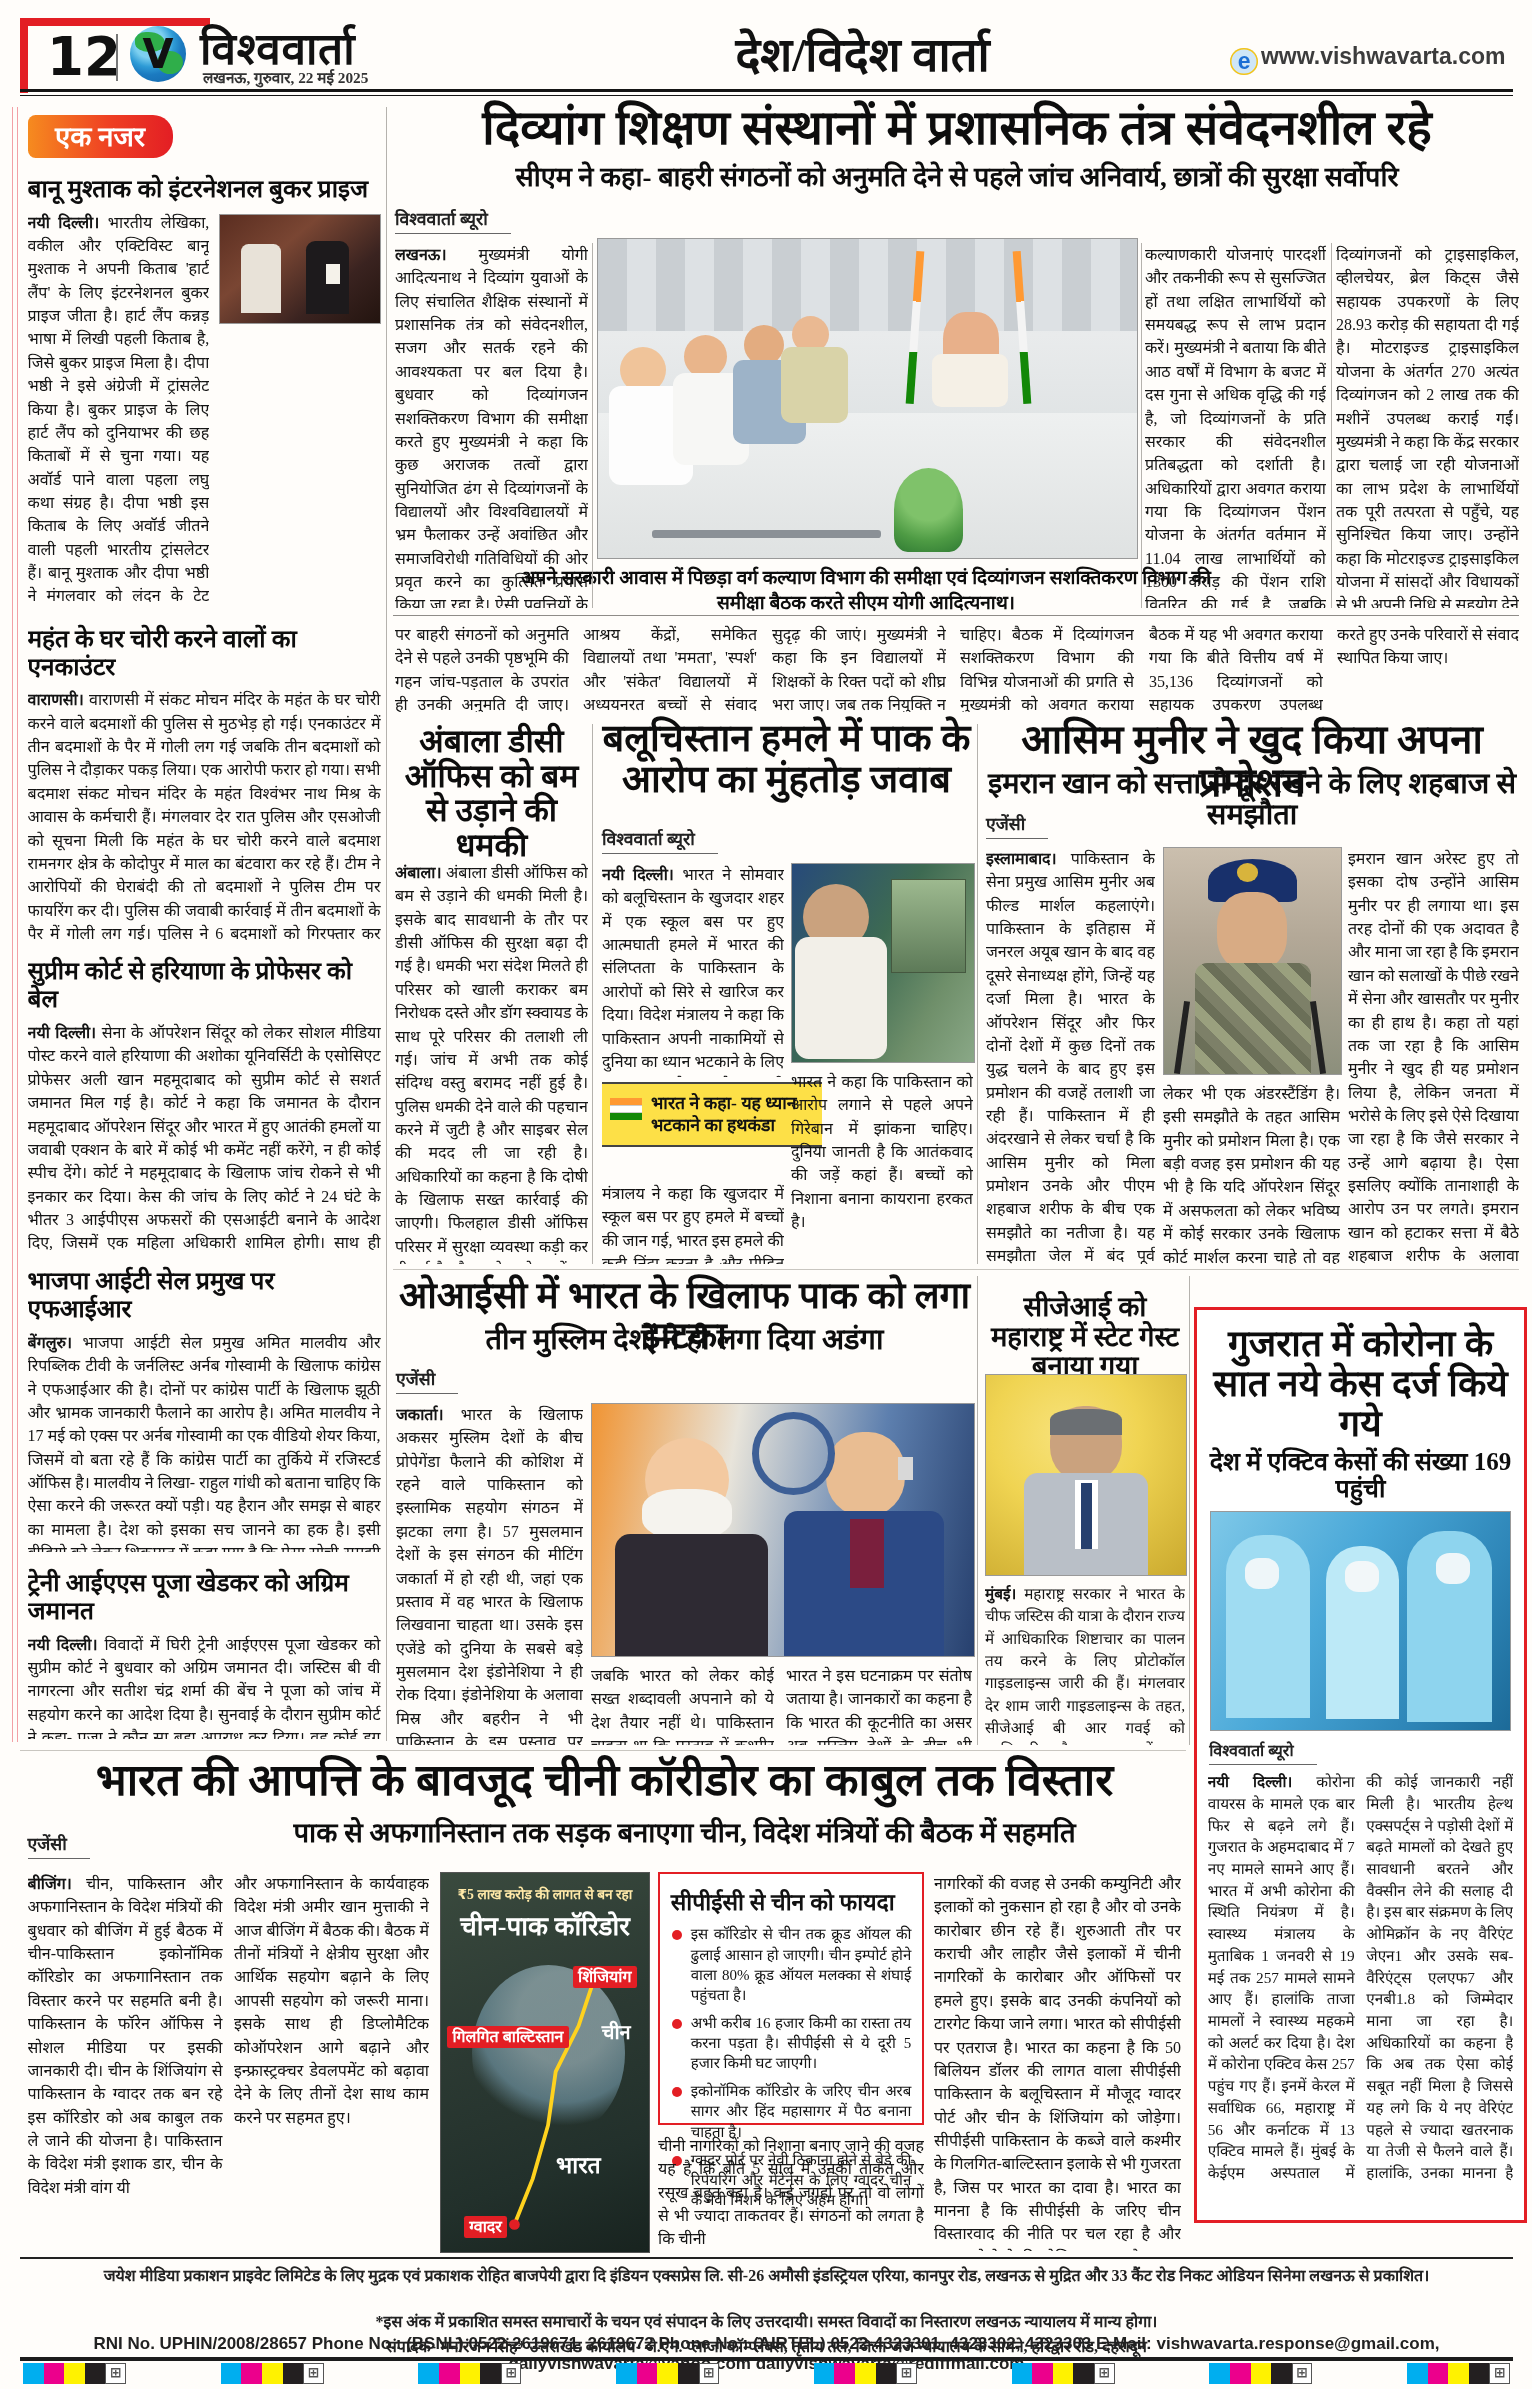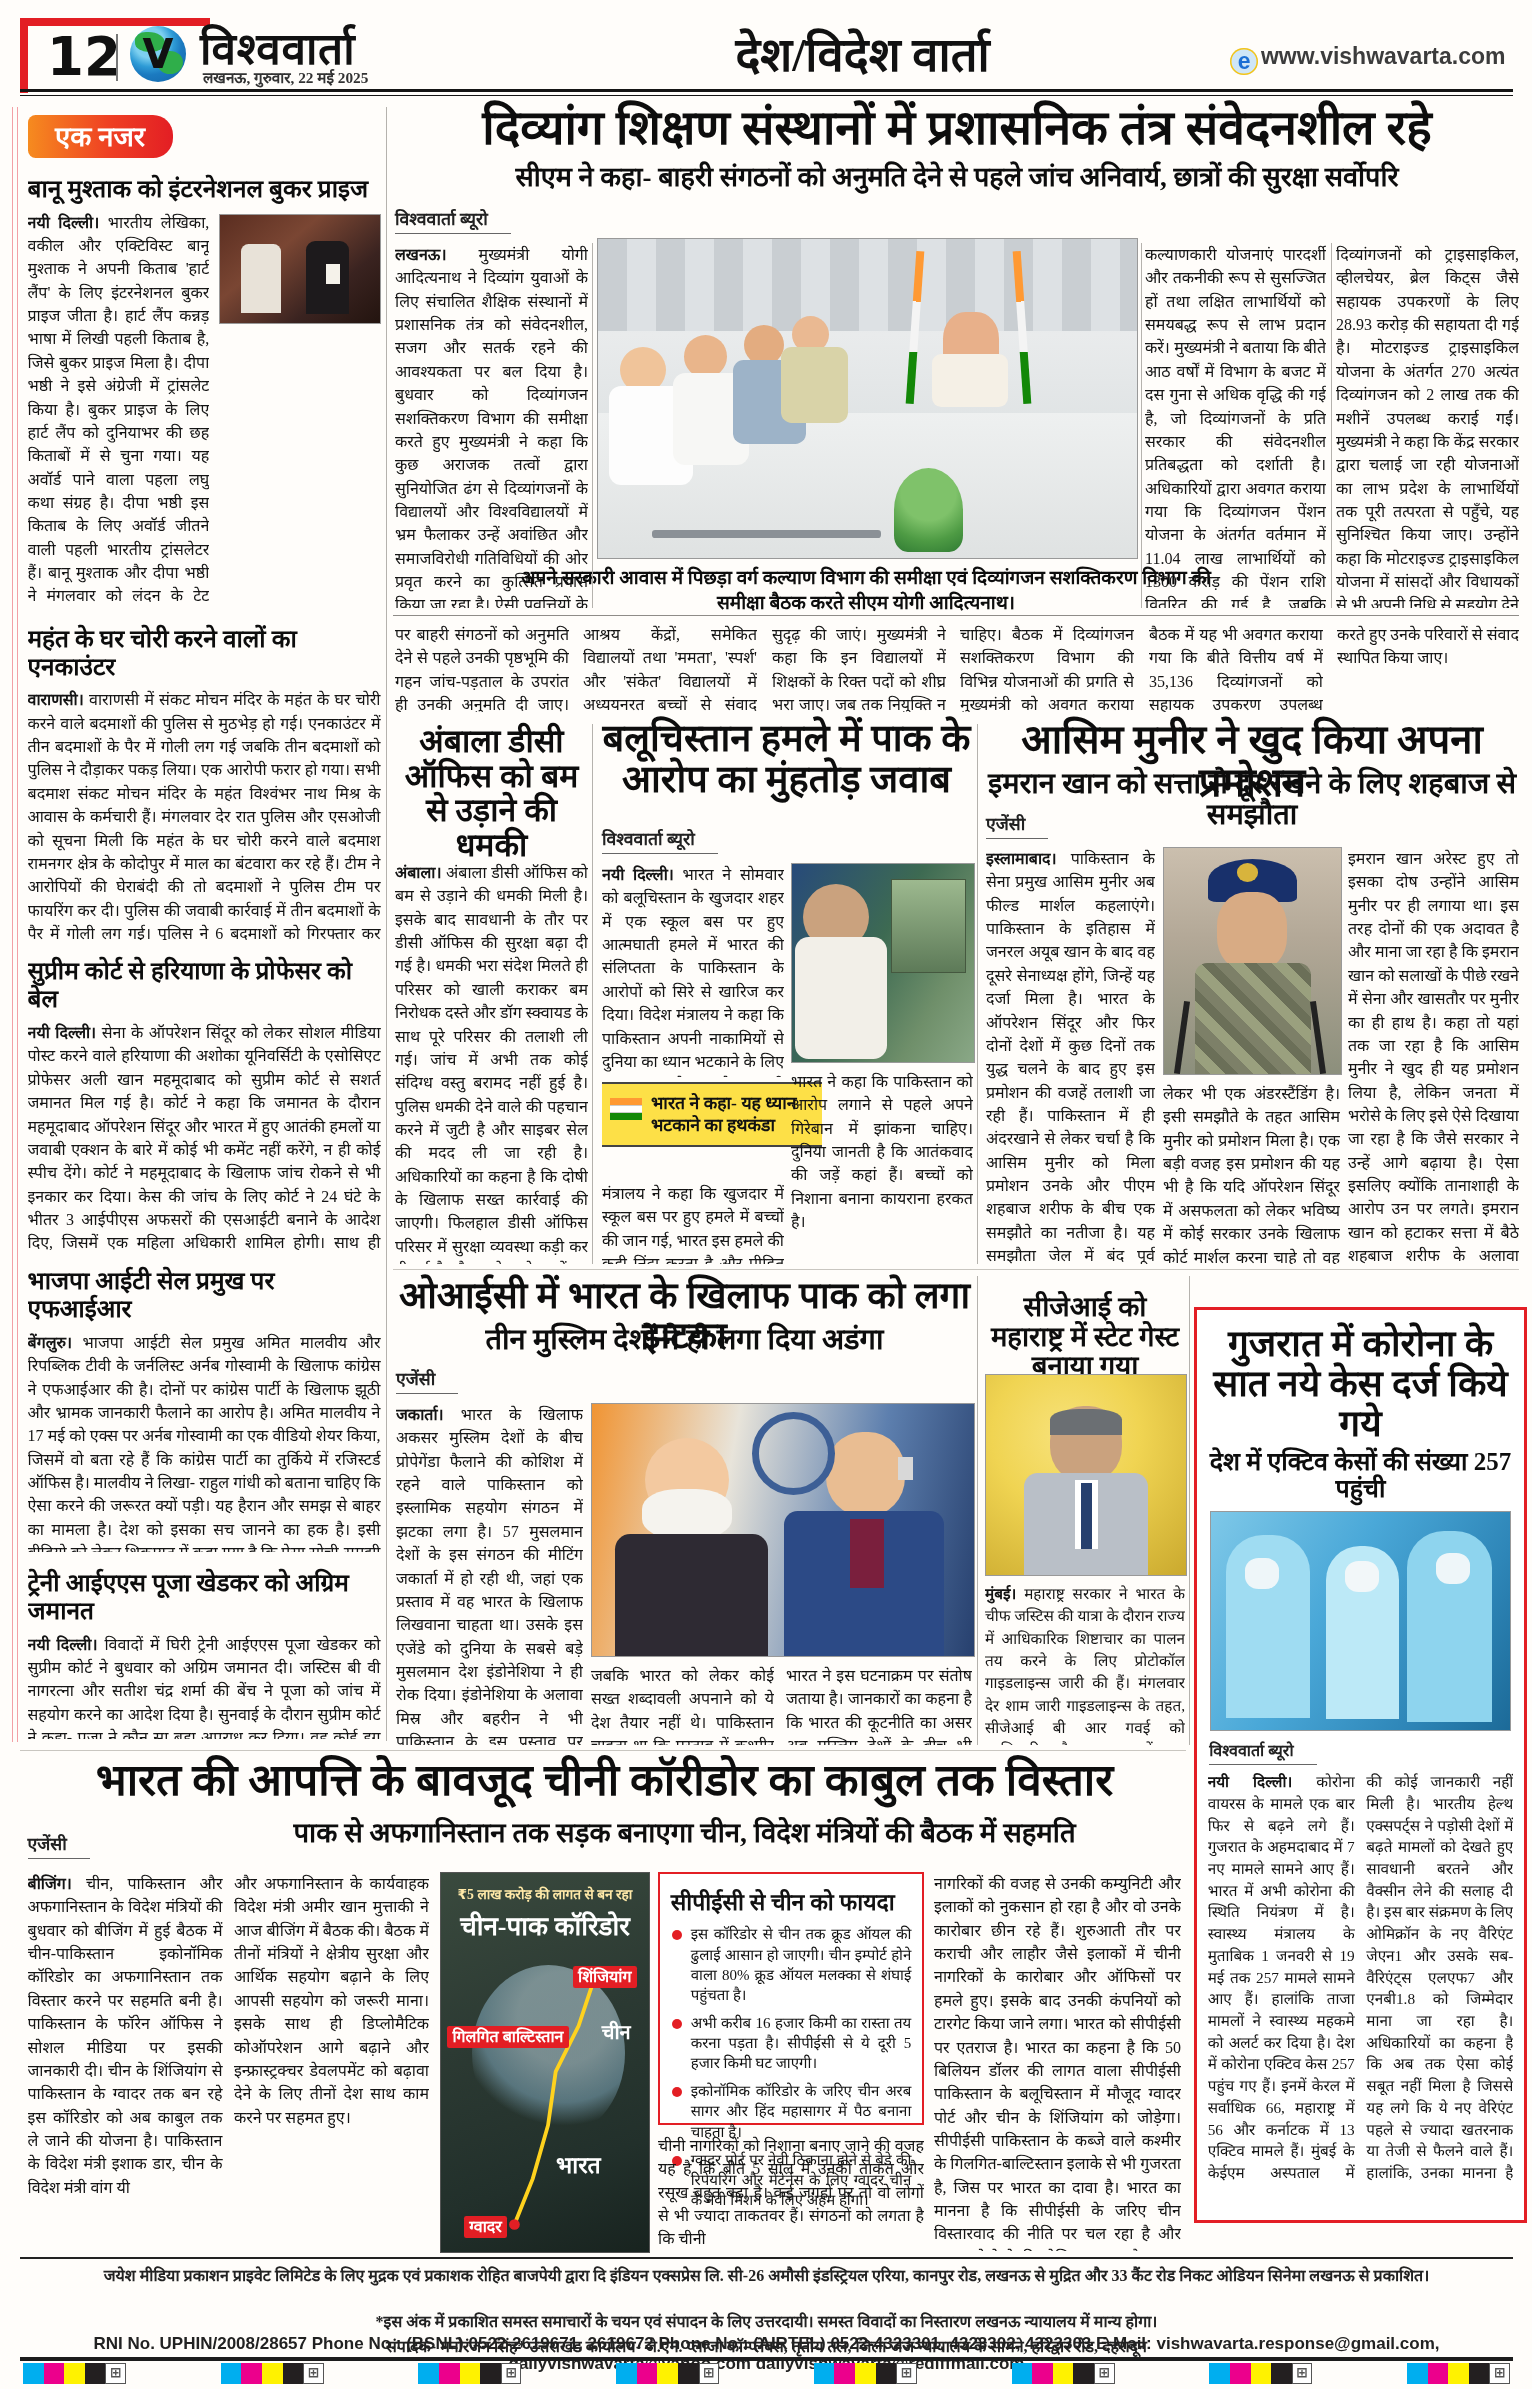--- a/index.html
+++ b/index.html
@@ -254,21 +254,21 @@
     <div style="position:absolute;left:89px;top:105px;width:23px;height:69px;background:#fff;"></div>
     <div style="position:absolute;left:95px;top:108px;width:10.7px;height:66px;background:#27406e;"></div>
   </div>
   <div class="abs body" style="left:985px;top:1583px;width:200px;height:162px;font-size:15.3px;">
     <b>मुंबई।</b> <span>महाराष्ट्र सरकार ने भारत के चीफ जस्टिस की यात्रा के दौरान राज्य में आधिकारिक शिष्टाचार का पालन तय करने के लिए प्रोटोकॉल गाइडलाइन्स जारी की हैं। मंगलवार देर शाम जारी गाइडलाइन्स के तहत, सीजेआई बी आर गवई को आधिकारिक तौर पर महाराष्ट्र में राज्य अतिथि का दर्जा दिया गया है। जस्टिस बी आर गवई 14 मई को चीफ जस्टिस ऑफ इंडिया बने थे। उनकी राज्य यात्राओं के दौरान प्रोटोकॉल से जुड़ी जिम्मेदारियां तय की गई हैं।</span>
   </div>
   <div class="vdiv" style="left:1189px;top:1276px;height:469px;"></div>
 
   <div class="redbox" style="left:1194px;top:1307px;width:327px;height:910px;">
     <div class="headline center" style="margin:13.7px 9.2px 4.6px 9.2px;font-size:37px;">गुजरात में कोरोना के सात नये केस दर्ज किये गये</div>
-    <div class="headline center" style="margin:4.6px 7.6px 9.2px 7.6px;font-size:25px;font-weight:700;">देश में एक्टिव केसों की संख्या 257 पहुंची</div>
+    <div class="headline center" style="margin:4.6px 7.6px 9.2px 7.6px;font-size:25px;font-weight:700;">देश में एक्टिव केसों की संख्या 169 पहुंची</div>
     <div class="photo" style="position:relative;margin:0 auto;width:299px;height:218px;background:linear-gradient(120deg,#7ec8e8 0%,#4aa8d8 40%,#2e86b8 75%,#1c6a98 100%);">
       <div style="position:absolute;left:15.3px;top:23px;width:84px;height:183px;background:#9fdcf2;border-radius:37px 37px 0 0;"></div>
       <div style="position:absolute;left:115px;top:34px;width:73px;height:173px;background:#bce9f7;border-radius:34px 34px 0 0;"></div>
       <div style="position:absolute;right:18.3px;top:18.3px;width:85px;height:191px;background:#8ed4ee;border-radius:37px 37px 0 0;"></div>
       <div style="position:absolute;left:134px;top:49px;width:34px;height:30.5px;background:#f2f7f9;border-radius:40%;"></div>
       <div style="position:absolute;left:34px;top:46px;width:34px;height:30.5px;background:#eef6f9;border-radius:40%;"></div>
       <div style="position:absolute;right:40px;top:41px;width:34px;height:30.5px;background:#eef6f9;border-radius:40%;"></div>
     </div>
     <div style="margin:7.6px 0 0 12.2px;"><span class="byline" style="font-size:16px;">विश्ववार्ता ब्यूरो</span></div>
     <div style="position:relative;margin:6.1px 10.7px 0 10.7px;height:412px;">

